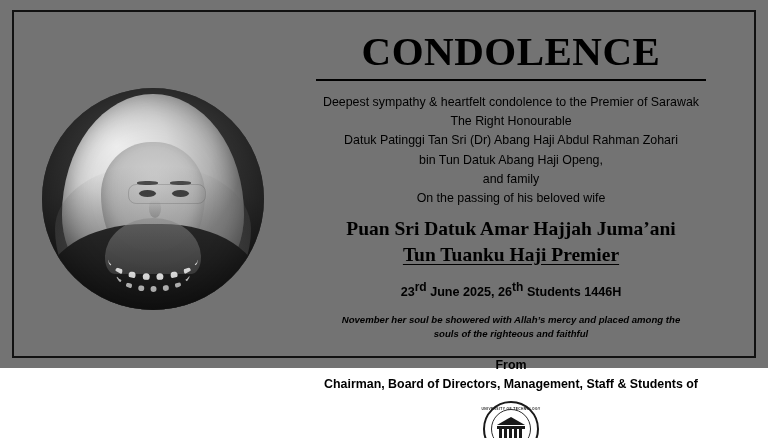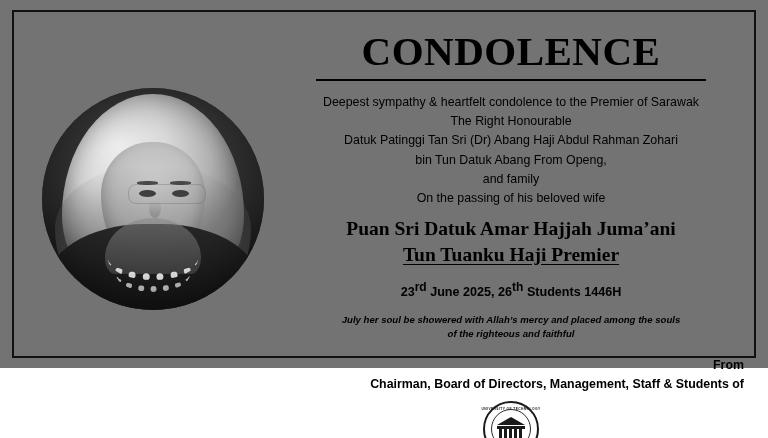--- a/index.html
+++ b/index.html
@@ -240,21 +240,20 @@
     font-style: italic;
     font-weight: bold;
     line-height: 1.45;
     padding: 0 58px;
   }
   .from {
     margin-top: 15px;
     font-size: 12.4px;
     font-weight: bold;
     line-height: 1.5;
-    text-align: right;
   }
 
   
   .logo-wrap {
     margin-top: 8px;
     display: flex;
     flex-direction: column;
     align-items: center;
   }
   .crest {
@@ -315,34 +314,34 @@
     </div>
   </div>
 
   <div class="content">
     <div class="title">CONDOLENCE</div>
     <div class="title-rule"></div>
 
     <p class="line">Deepest sympathy &amp; heartfelt condolence to the Premier of Sarawak</p>
     <p class="line">The Right Honourable</p>
     <p class="line">Datuk Patinggi Tan Sri (Dr) Abang Haji Abdul Rahman Zohari</p>
-    <p class="line">bin Tun Datuk Abang From Openg,</p>
+    <p class="line">bin Tun Datuk Abang Haji Openg,</p>
     <p class="line">and family</p>
     <p class="line">On the passing of his beloved wife</p>
 
     <div class="name-block">
       <div>Puan Sri Datuk Amar Hajjah Juma’ani</div>
       <div class="underlined">Tun Tuanku Haji Premier</div>
     </div>
 
     <div class="date">
       <span>23</span><sup>rd</sup><span> June 2025, 26</span><sup>th</sup><span> Students 1446H</span>
     </div>
 
-    <div class="prayer">July her soul be showered with Allah’s mercy and placed among the souls of the righteous and faithful</div>
+    <div class="prayer">November her soul be showered with Allah’s mercy and placed among the souls of the righteous and faithful</div>
 
     <div class="from">
       <div>From</div>
       <div>Chairman, Board of Directors, Management, Staff &amp; Students of</div>
     </div>
 
     <div class="logo-wrap">
       <div class="crest">
         <div class="crest-ring-text top">UNIVERSITY OF TECHNOLOGY</div>
 

